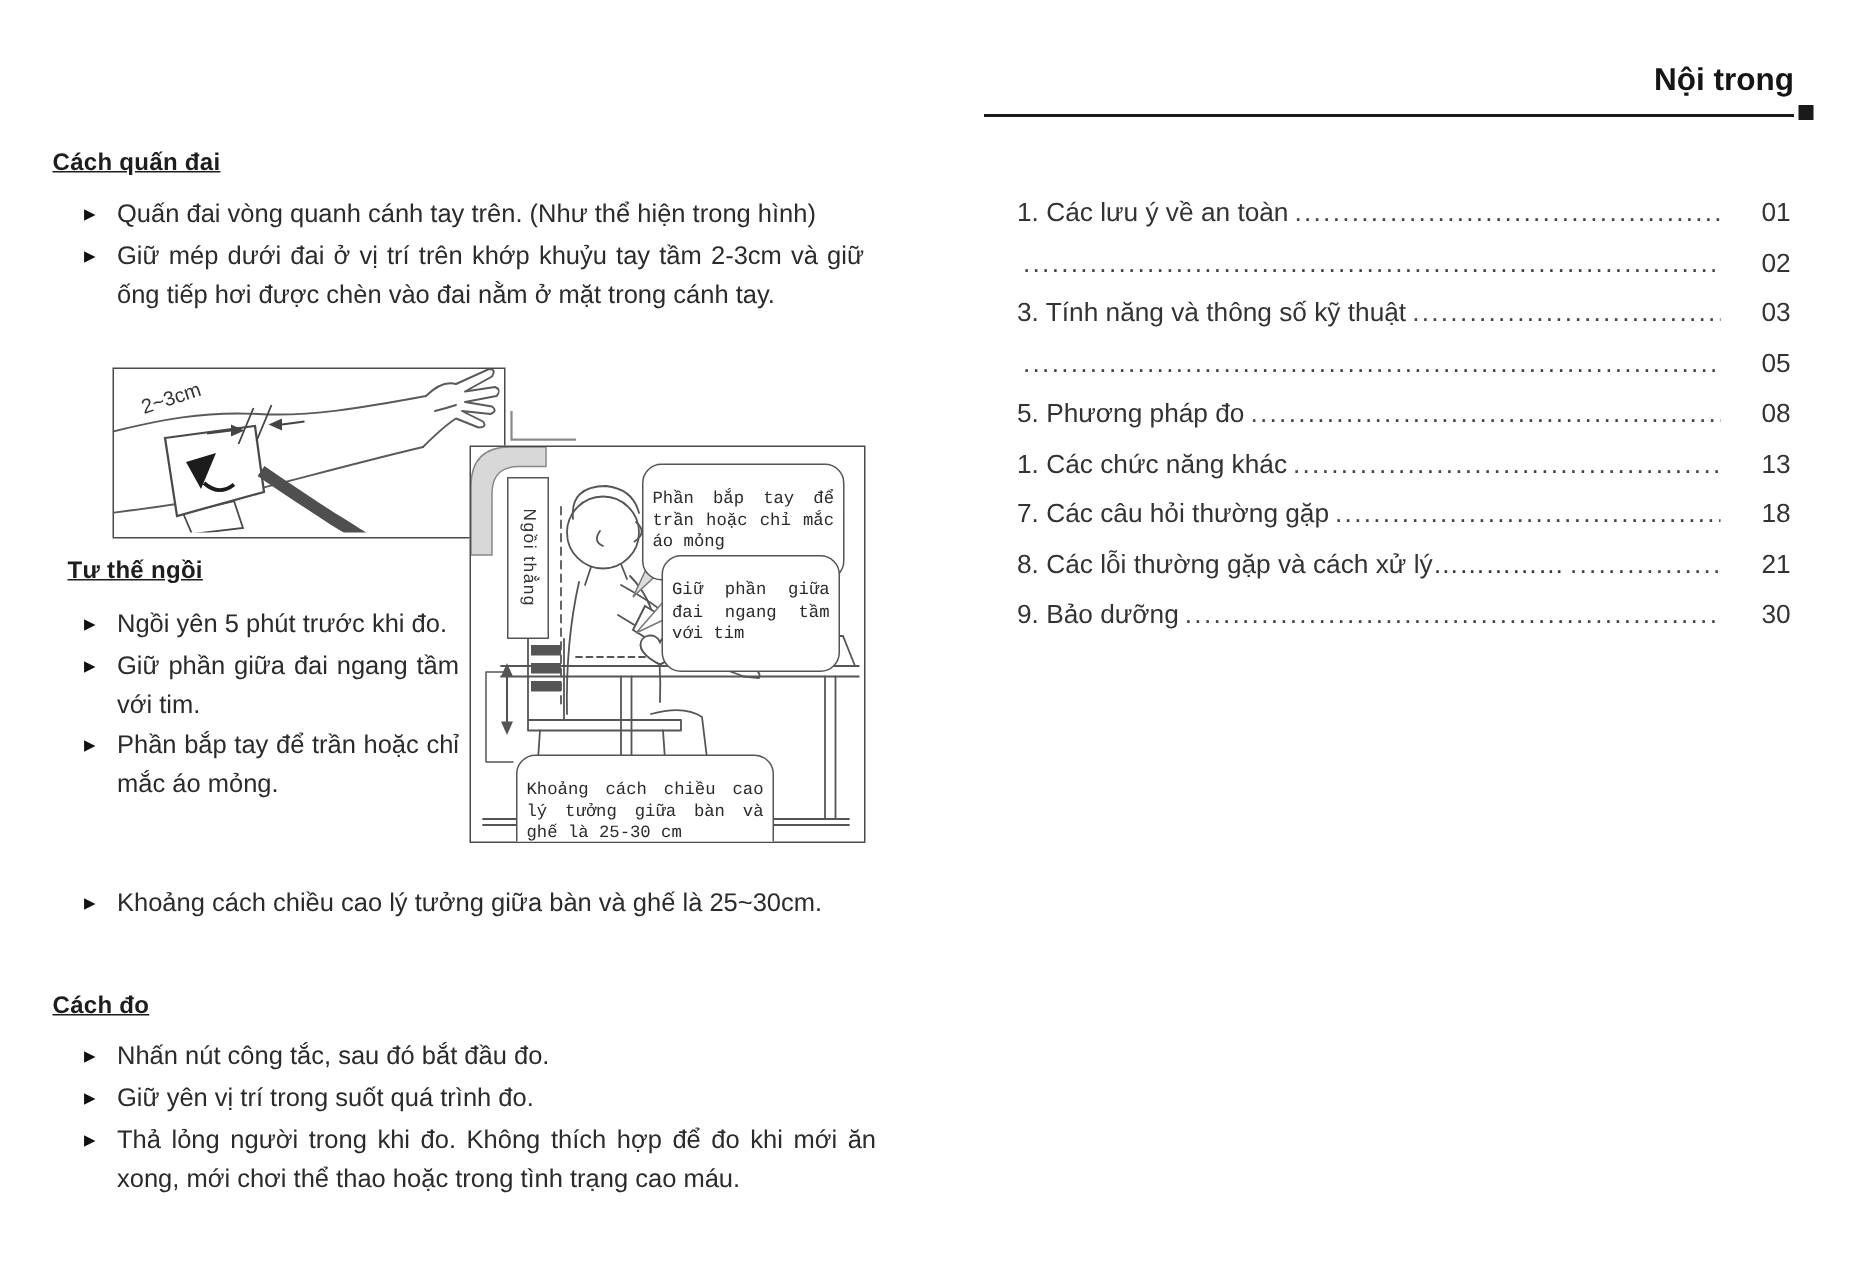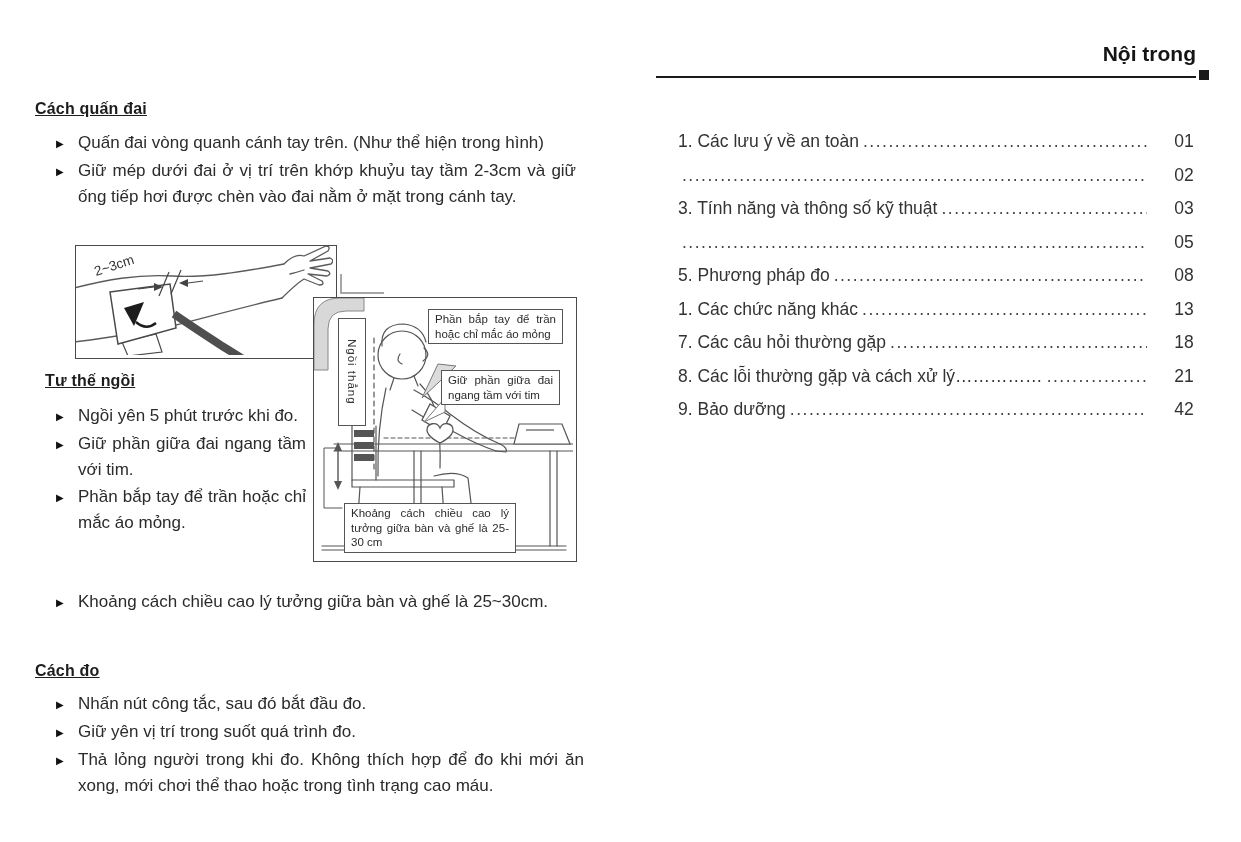--- a/index.html
+++ b/index.html
@@ -9,22 +9,22 @@
   h2.sec{font-size:16px;font-weight:bold;margin:0;color:#1d1d1d;letter-spacing:.2px;text-decoration:underline;}
   ul.blist{list-style:none;margin:0;padding:0;}
   ul.blist li{display:flex;align-items:flex-start;margin:0 0 1px 0;}
   .marker{flex:0 0 22px;font-size:10px;line-height:26px;color:#111;padding-top:1px;}
   .btext{flex:1;font-size:17px;line-height:26px;text-align:justify;color:#2b2b2b;}
   
   .figbox{position:absolute;border:1.5px solid #4a4a4a;background:#fff;overflow:hidden;}
   .figbox svg{position:absolute;left:0;top:0;}
   .vlabel{position:absolute;border:1.4px solid #555;background:#fff;display:flex;align-items:center;justify-content:center;
           writing-mode:vertical-rl;font-size:11.5px;letter-spacing:1px;color:#333;}
-  .bubble{position:absolute;border:1.4px solid #555;border-radius:0;background:#fff;
-          font-size:11.5px;line-height:1.28;color:#2b2b2b;padding:2px 6px;text-align:justify;}
+  .bubble{position:absolute;border:1.4px solid #555;border-radius:13px;background:#fff;
+          font-size:11.5px;line-height:1.28;color:#2b2b2b;padding:16px 6px;text-align:justify;font-family:Liberation Mono, monospace;}
   
   #toc-title{left:656px;top:42px;width:540px;text-align:right;font-size:21px;font-weight:bold;color:#151515;}
   #toc-rule{left:656px;top:76px;width:540px;height:2px;background:#1a1a1a;}
   #toc-square{left:1199px;top:70px;width:10px;height:10px;background:#1a1a1a;}
   #toc-list{left:678px;top:131px;width:518px;}
   .toc-item{display:flex;align-items:baseline;font-size:17.5px;line-height:21px;color:#333;margin-bottom:12.5px;}
   .toc-label{white-space:nowrap;}
   .toc-dots{flex:1;overflow:hidden;white-space:nowrap;margin:0 5px 0 4px;letter-spacing:1.5px;color:#444;}
   .toc-page{flex:0 0 auto;min-width:24px;text-align:center;margin-left:20px;}
   svg text{font-family:"Liberation Sans","DejaVu Sans",sans-serif;}
@@ -219,17 +219,17 @@
         <span class="toc-page">18</span>
     </div>
     <div class="toc-item">
       <span class="toc-label">8. Các lỗi thường gặp và cách xử lý……………</span>
         <span class="toc-dots">......................................................................................................................................................</span>
         <span class="toc-page">21</span>
     </div>
     <div class="toc-item">
       <span class="toc-label">9. Bảo dưỡng</span>
         <span class="toc-dots">......................................................................................................................................................</span>
-        <span class="toc-page">42</span>
+        <span class="toc-page">30</span>
     </div>
   </div>
 
 </div>
 
 </body></html>

